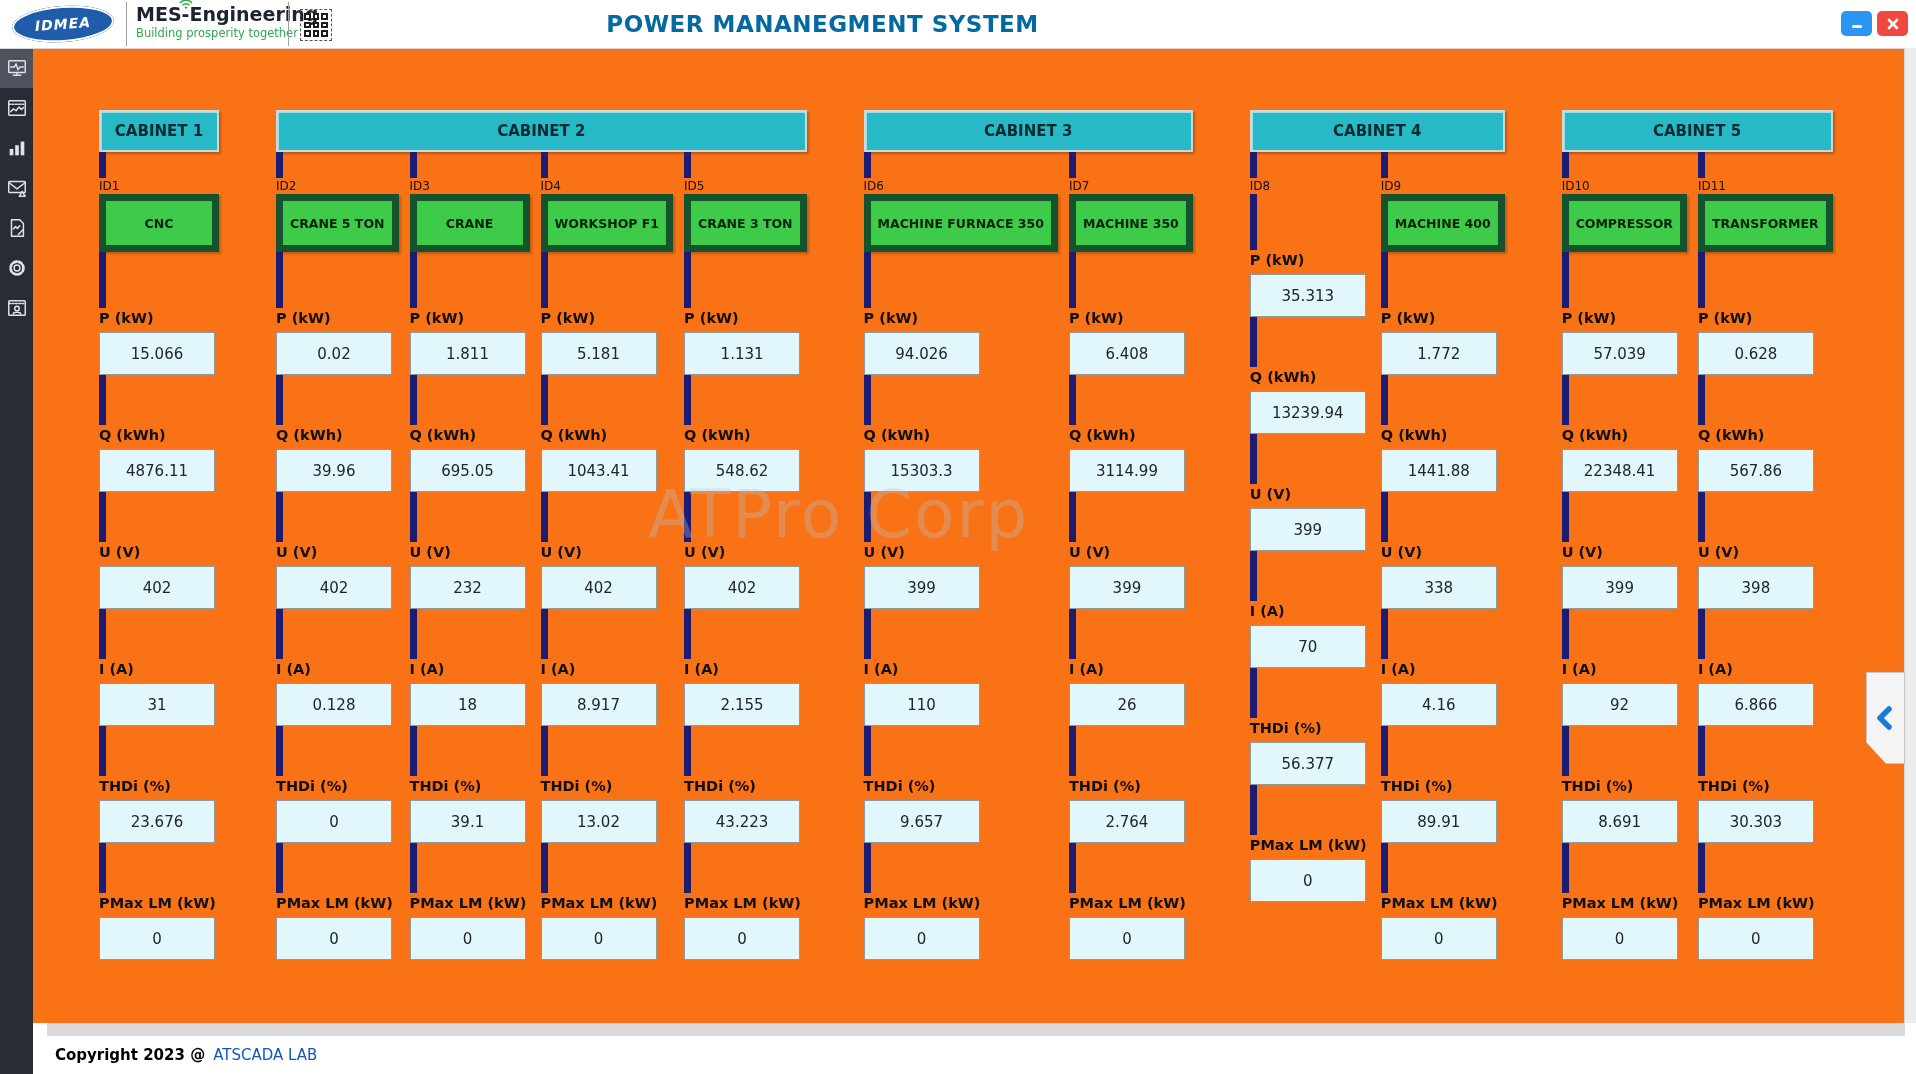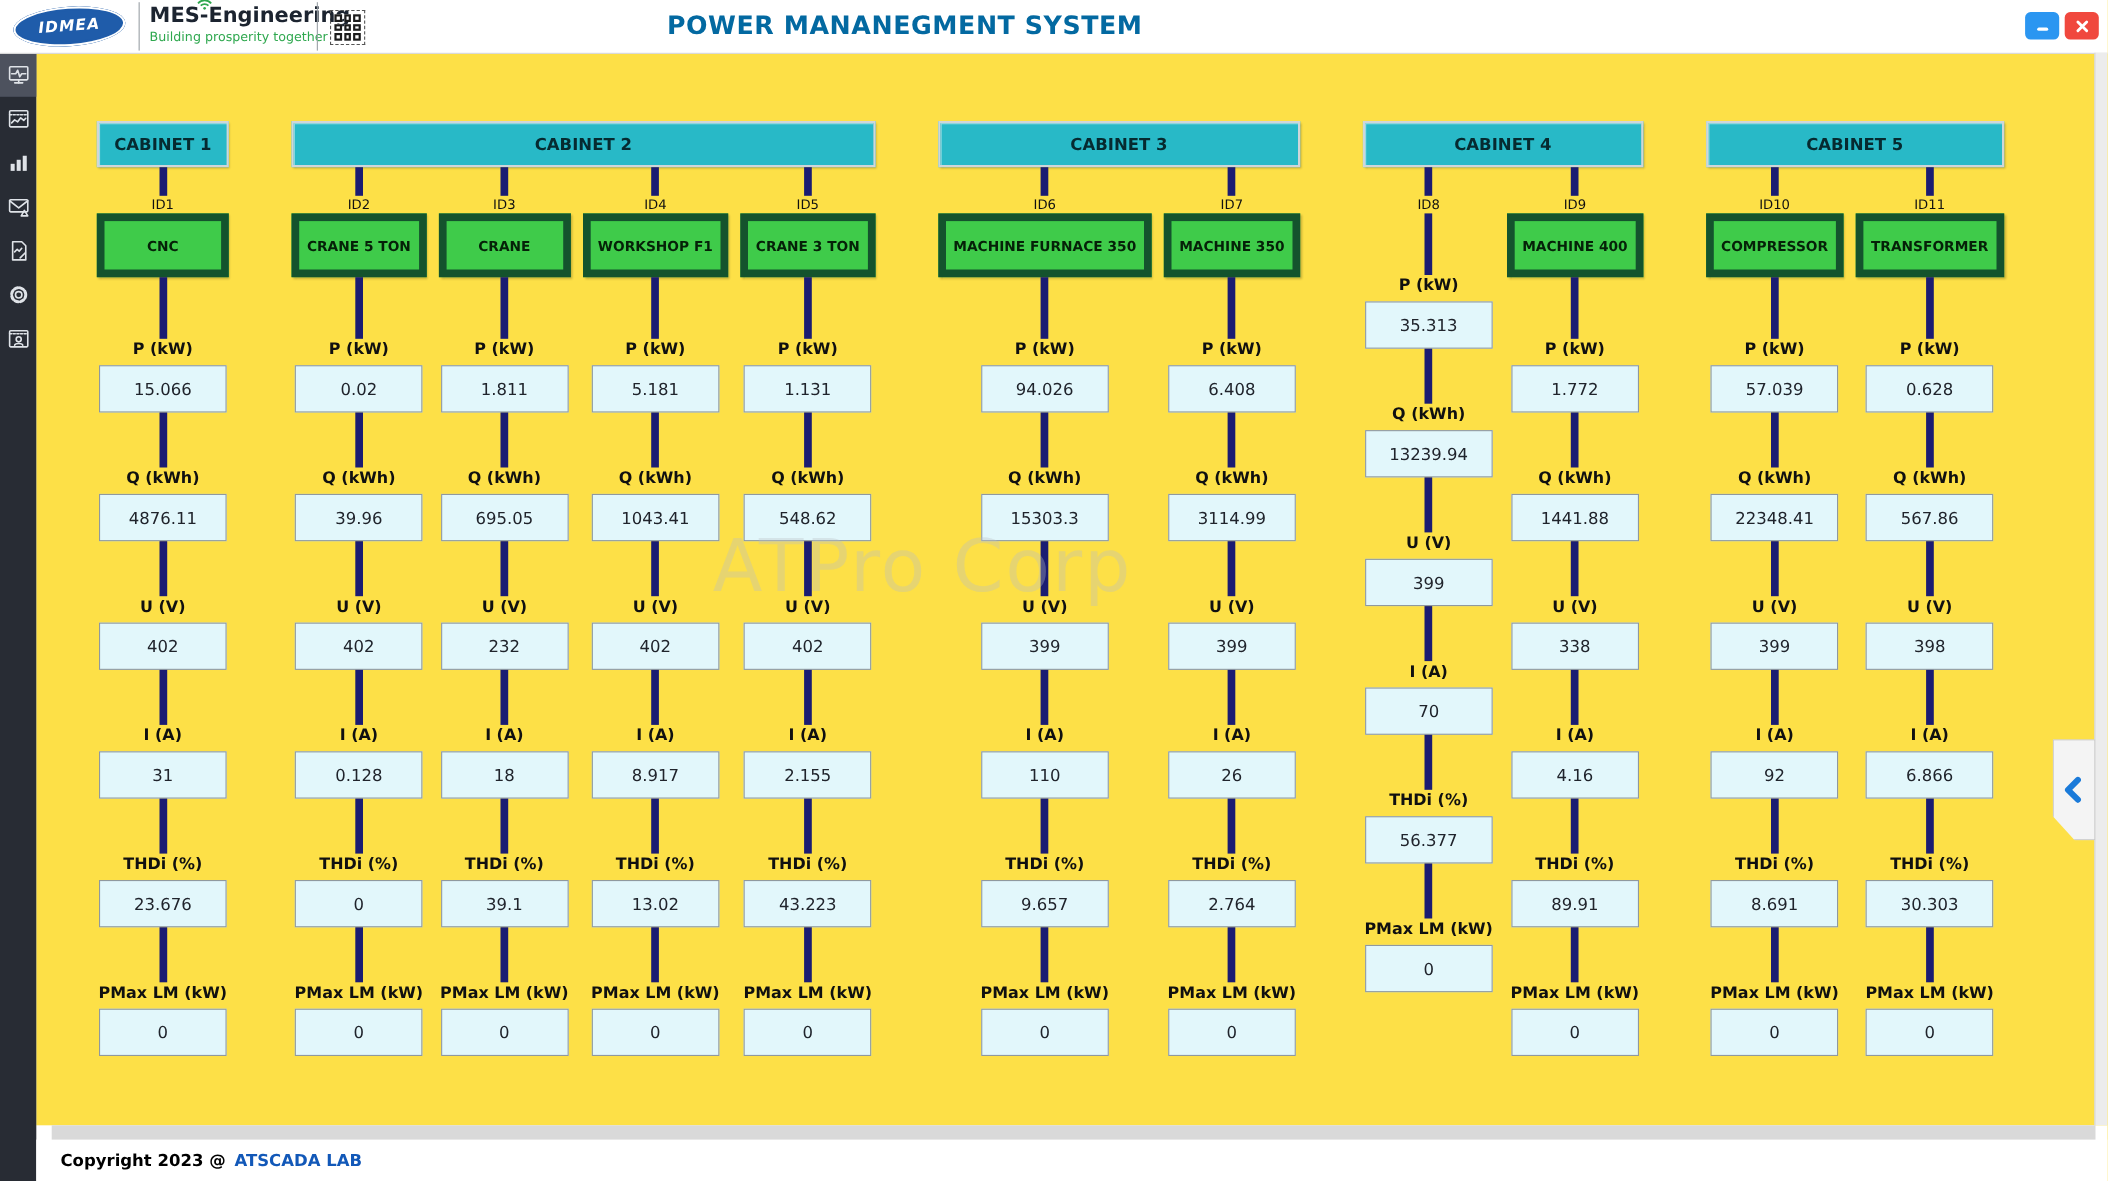--- a/index.html
+++ b/index.html
@@ -31,37 +31,37 @@
        display:flex;align-items:center;justify-content:center;cursor:pointer;}
   .btn-min{right:44px;background:#2b96f1;}
   .btn-close{right:8px;background:#f0483e;}
   
   .sidebar{position:absolute;left:0;top:48px;bottom:0;width:33px;background:#282c34;z-index:5;}
   .side-item{width:33px;height:40px;display:flex;align-items:center;justify-content:center;cursor:pointer;}
   .side-item.active{background:#4d525e;}
   .side-item svg{stroke:#dfe3e8;fill:none;stroke-width:1.6;stroke-linecap:round;stroke-linejoin:round;}
   .side-item svg .fill{fill:#dfe3e8;stroke:none;}
   
-  .content{position:absolute;left:33px;top:48px;right:0;bottom:51px;background:#fde047;overflow:hidden;}
+  .content{position:absolute;left:33px;top:48px;right:0;bottom:51px;background:#f97316;overflow:hidden;padding-left:11px;}
   .vscroll{position:absolute;right:0;top:48px;bottom:51px;width:11px;background:#ececec;
        border-left:1px solid #d5d5d5;z-index:7;}
   .hscroll{position:absolute;left:47px;right:11px;bottom:38px;height:13px;background:#d9d9d9;z-index:7;}
   .footer{position:absolute;left:33px;right:0;bottom:0;height:38px;background:#fff;
        display:flex;align-items:center;padding-left:22px;z-index:6;}
   .footer .copy{color:#000000;font-weight:700;font-size:15px;}
-  .footer .brand{color:#1258b8;font-weight:700;font-size:15px;margin-left:8px;cursor:pointer;}
+  .footer .brand{color:#1258b8;font-weight:400;font-size:15px;margin-left:8px;cursor:pointer;}
   
   .groups{display:flex;align-items:flex-start;gap:57px;margin:62px 0 0 55px;}
   .group{display:flex;flex-direction:column;}
   .cab-header{height:38px;background:#28b9c7;border:2px solid #cfd6d9;
        box-shadow:inset 1px 1px 0 rgba(255,255,255,.55), 1.5px 1.5px 2px rgba(0,0,0,.25);
        display:flex;align-items:center;justify-content:center;
        font-weight:700;font-size:15px;color:#062a30;cursor:pointer;}
   .cols{display:flex;gap:11px;justify-content:space-between;}
-  .col{display:flex;flex-direction:column;align-items:center;min-width:120px;}
+  .col{display:flex;flex-direction:column;min-width:120px;}
   .conn{width:7px;background:#1b1c72;}
   .c-head{height:26px;}
   .c-dev{height:56px;}
   .c-mid{height:50px;}
   .dev-id{font-size:12px;color:#101010;height:16px;line-height:16px;}
   .dev{align-self:stretch;min-height:40px;background:#3fcb4a;border:7px solid #14532d;
        box-shadow:1.5px 1.5px 2px rgba(0,0,0,.22);
        display:flex;align-items:center;justify-content:center;font-weight:700;font-size:12.5px;
        padding:2px 7px;color:#052108;white-space:nowrap;cursor:pointer;}
   .metric-label{font-size:14.5px;font-weight:700;color:#101010;height:21px;line-height:21px;

